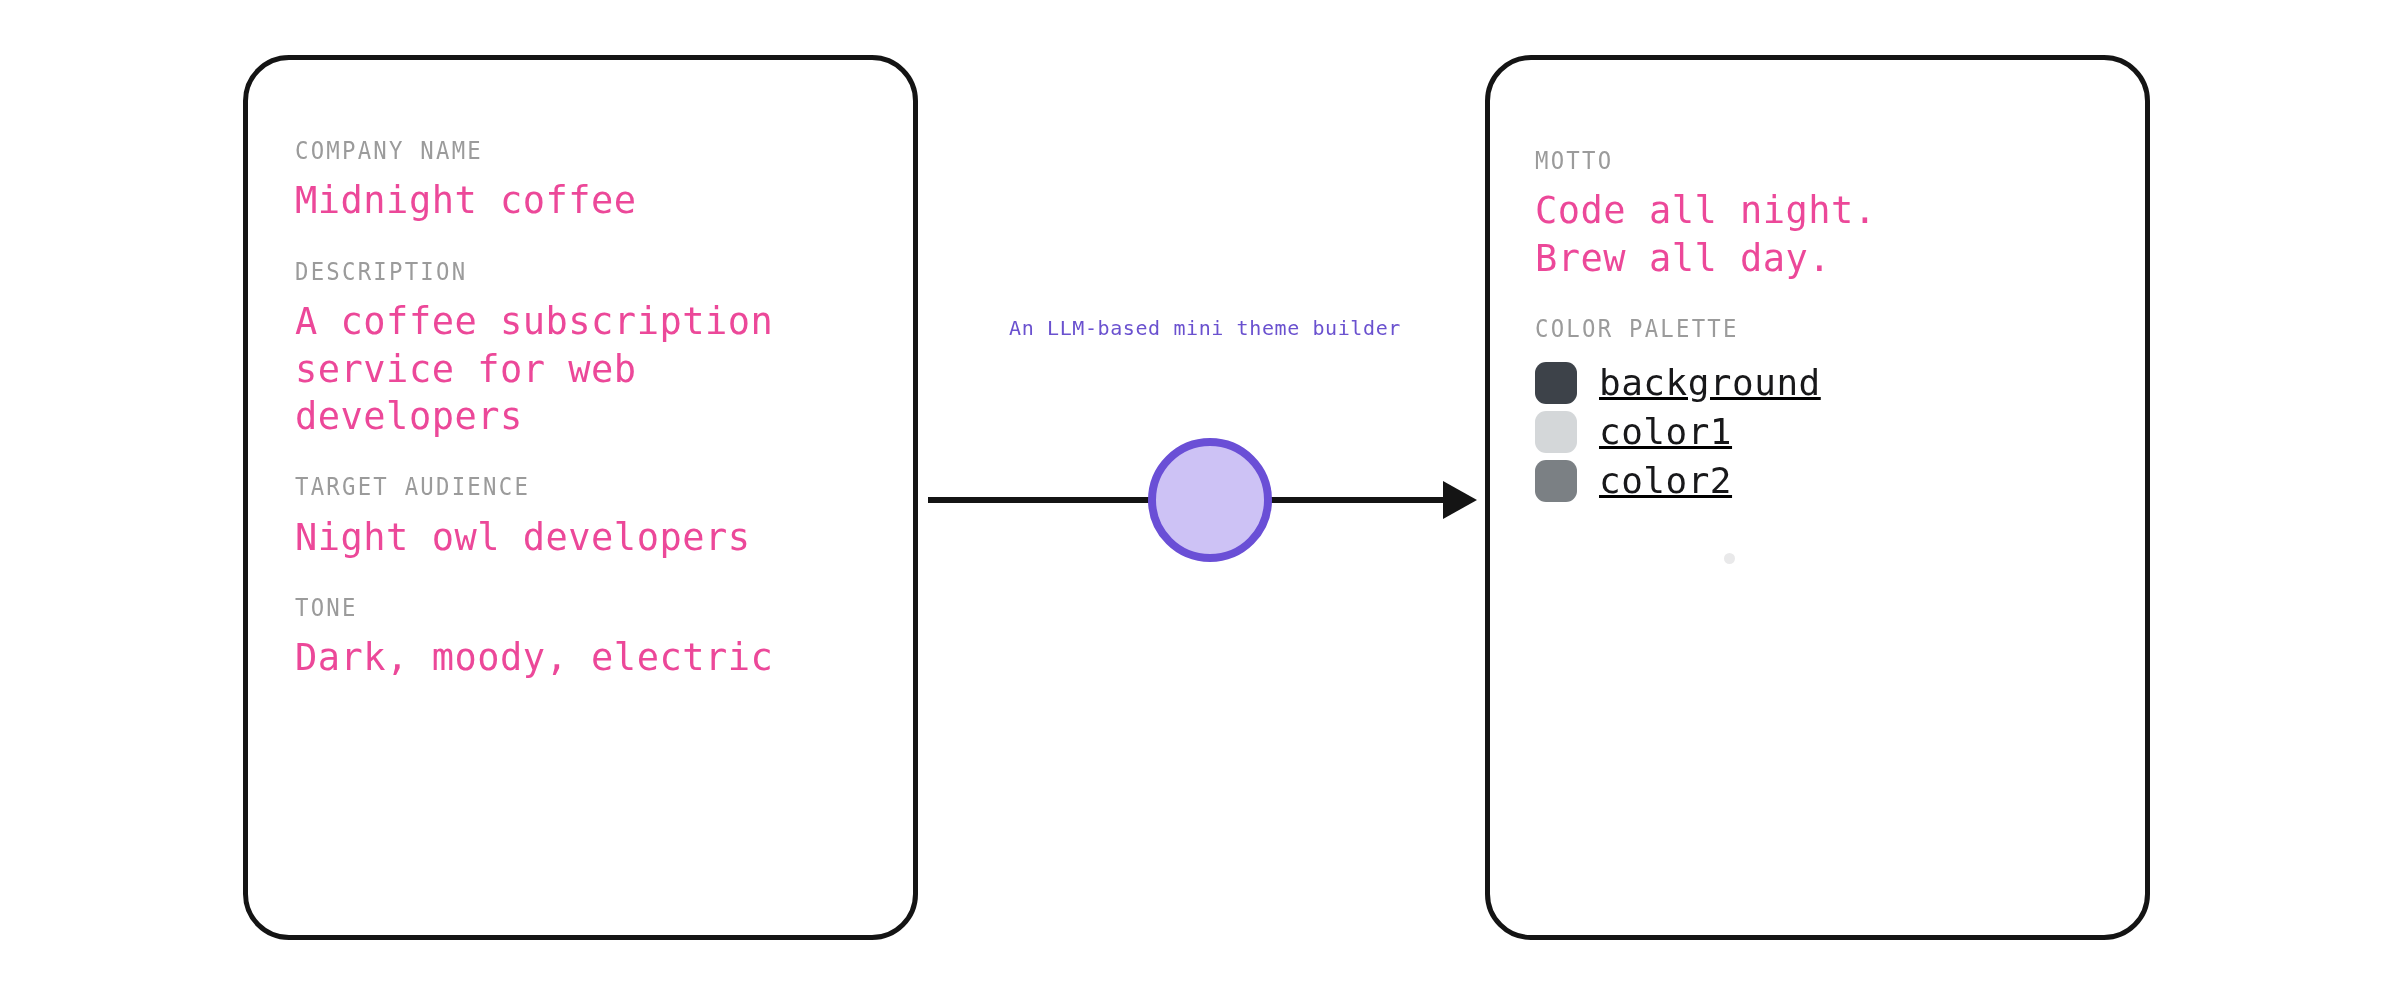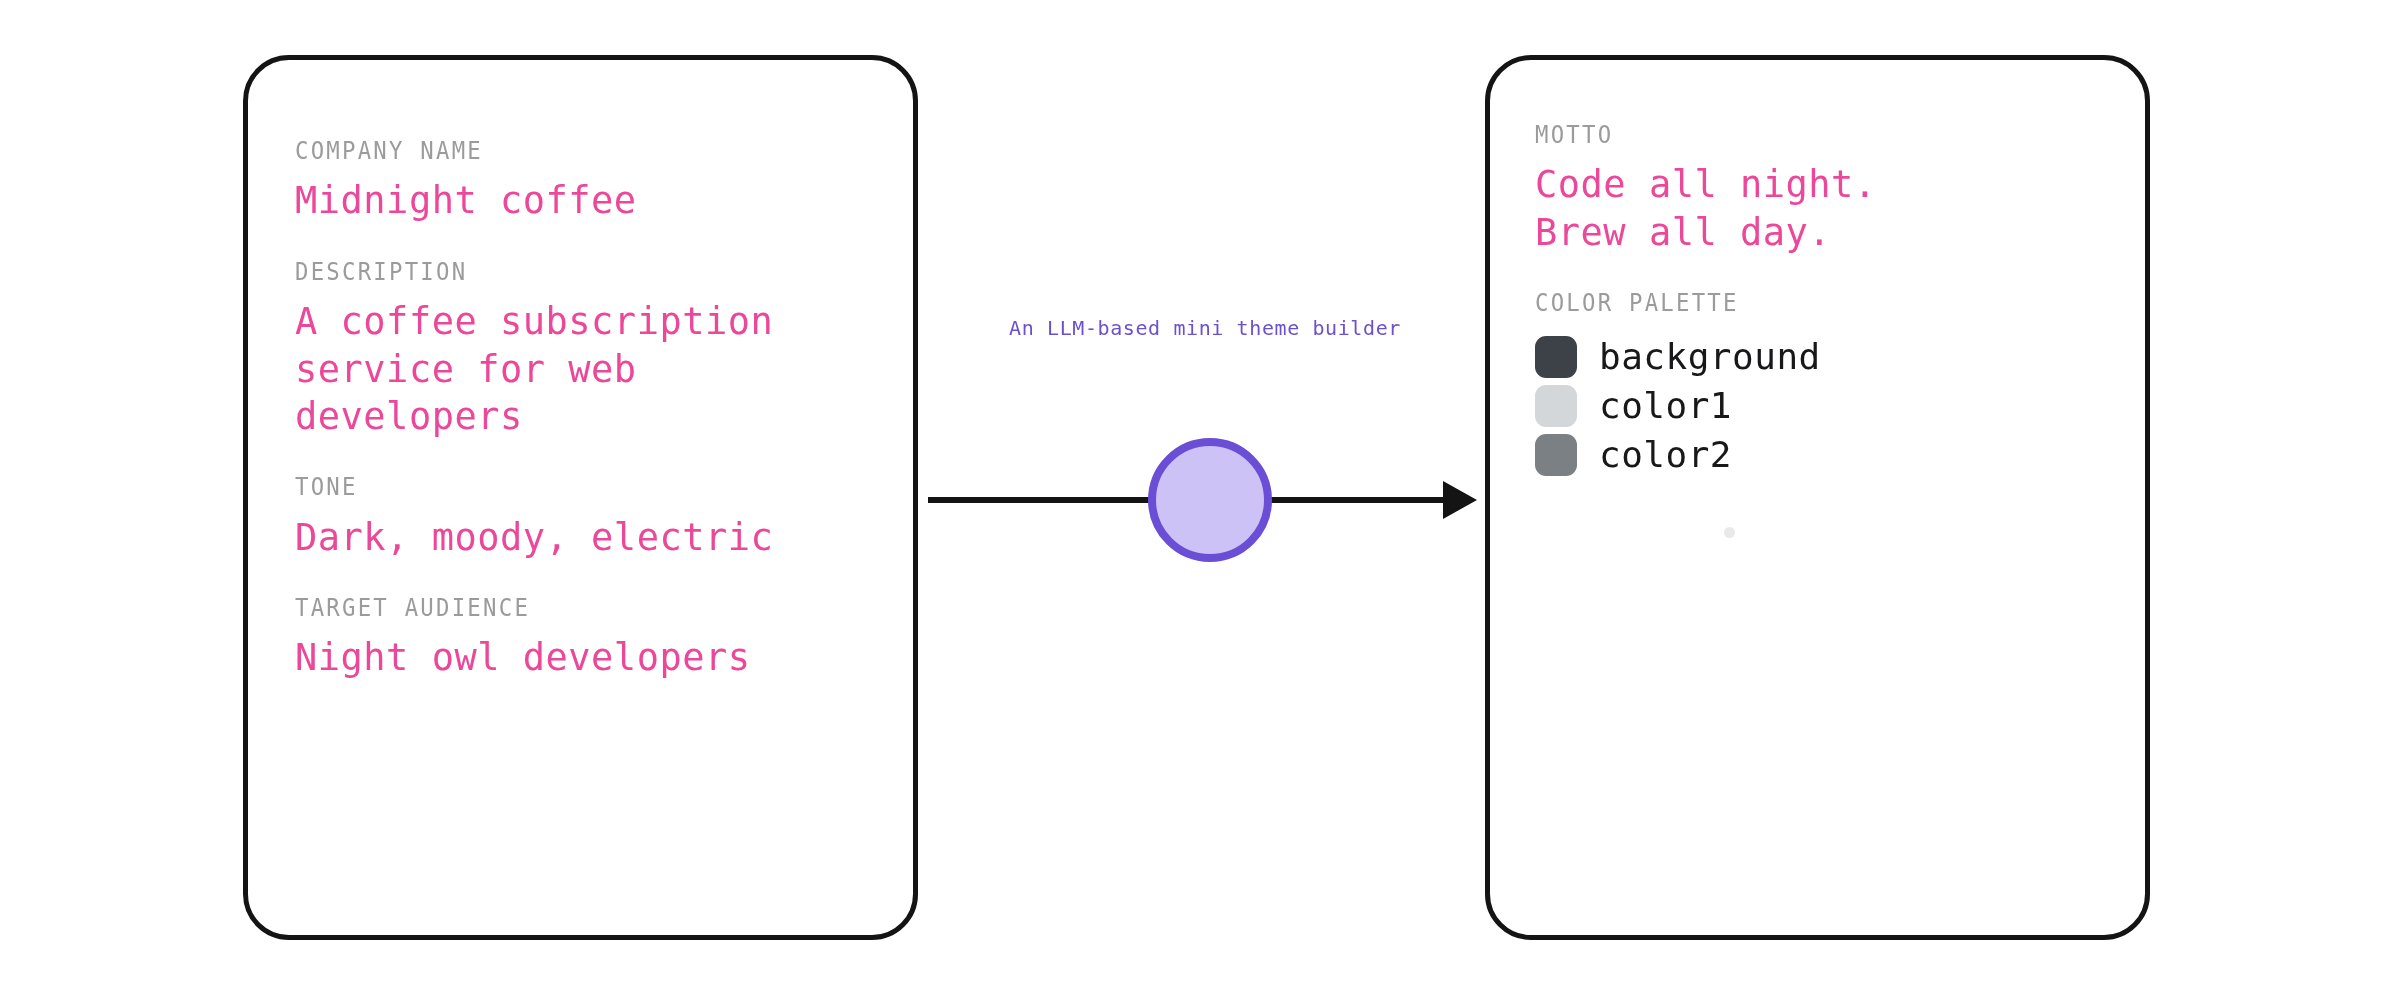--- a/index.html
+++ b/index.html
@@ -47,21 +47,21 @@
 
   .card-inner {
     position: absolute;
     left: 0;
     top: 0;
     width: 100%;
     height: 100%;
     box-sizing: border-box;
   }
   #input-card .card-inner  { padding: 78px 40px 0 47px; }
-  #output-card .card-inner { padding: 62px 40px 0 45px; }
+  #output-card .card-inner { padding: 88px 40px 0 45px; }
 
   
   .field { margin-bottom: 34px; }
   .field:last-child { margin-bottom: 0; }
 
   .field-label {
     font-family: "DejaVu Sans Mono", monospace;
     font-size: 24px;
     letter-spacing: 2.4px;
     color: #9b9b9b;
@@ -117,20 +117,21 @@
     height: 160px;
     overflow: visible;
   }
 
   
   #palette-list { margin-top: 16px; }
   .swatch-row {
     display: flex;
     align-items: center;
     height: 49px;
+    text-decoration: underline;
   }
   .swatch-chip {
     width: 42px;
     height: 42px;
     border-radius: 11px;
     flex: 0 0 auto;
     box-sizing: border-box;
   }
   .swatch-name {
     font-family: "DejaVu Sans Mono", monospace;
@@ -164,27 +165,27 @@
       </div>
 
       <div class="field">
         <div class="field-label">DESCRIPTION</div>
         <div class="field-value">A coffee subscription
 service for web
 developers</div>
       </div>
 
       <div class="field">
+        <div class="field-label">TARGET AUDIENCE</div>
+        <div class="field-value">Night owl developers</div>
+      </div>
+
+      <div class="field">
         <div class="field-label">TONE</div>
         <div class="field-value">Dark, moody, electric</div>
-      </div>
-
-      <div class="field">
-        <div class="field-label">TARGET AUDIENCE</div>
-        <div class="field-value">Night owl developers</div>
       </div>
 
     </div>
   </div>
 
   <div id="center-block">
     <div id="app-subtitle">An LLM-based mini theme builder</div>
   </div>
 
   <svg id="flow-arrow" viewBox="0 0 580 160">

